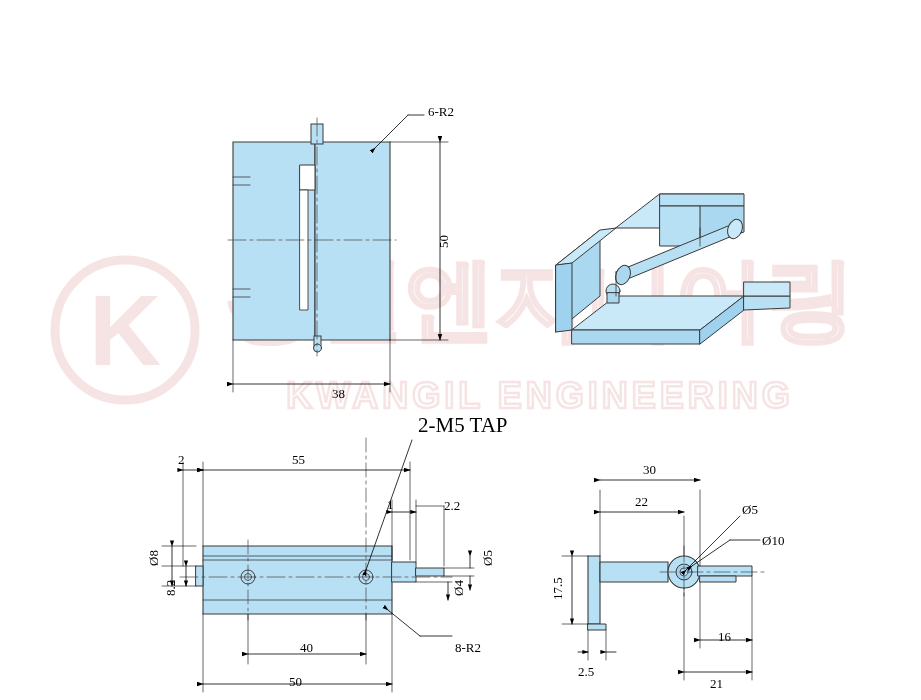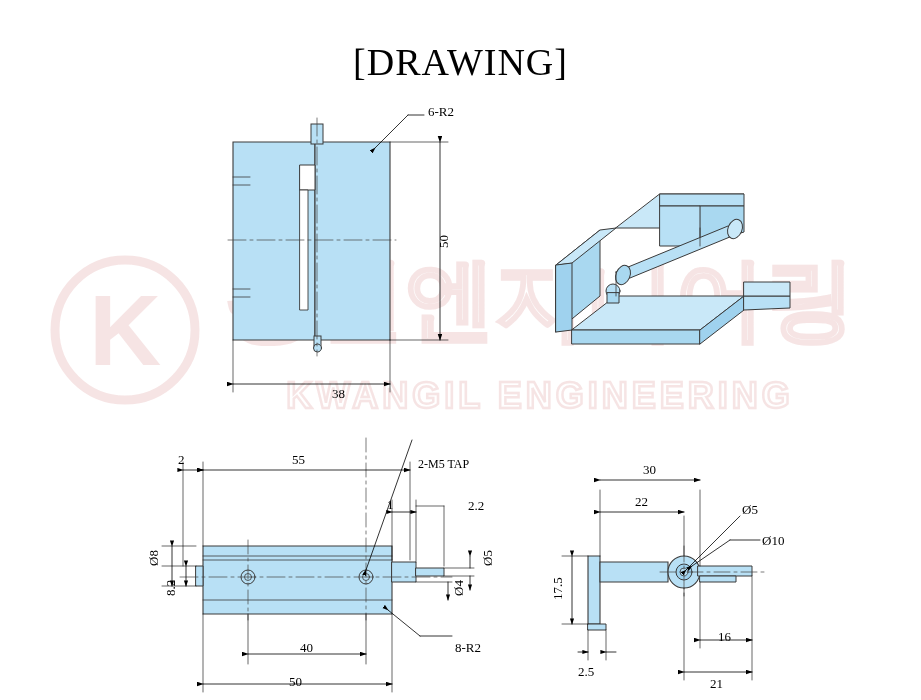--- a/index.html
+++ b/index.html
@@ -241,37 +241,36 @@
         <line x1="752" y1="576" x2="752" y2="680" stroke="#000" stroke-width="0.6"></line>
         <line x1="700" y1="640" x2="752" y2="640" stroke="#000" stroke-width="0.8" marker-start="url(#ah)" marker-end="url(#ah)"></line>
 
         <line x1="684" y1="588" x2="684" y2="680" stroke="#000" stroke-width="0.6"></line>
         <line x1="684" y1="672" x2="752" y2="672" stroke="#000" stroke-width="0.8" marker-start="url(#ah)" marker-end="url(#ah)"></line>
       </g>
 
     </g>
   </svg>
 
-  <div id="title">[DRAWING]</div>
 
   <div class="lbl" style="left:428px; top:104px;">6-R2</div>
   <div class="lbl vert" style="left:436px; top:248px;">50</div>
   <div class="lbl" style="left:304px; top:386px;margin-left:28px;">38</div>
 
   <div class="lbl" style="left:178px; top:452px;">2</div>
   <div class="lbl" style="left:292px; top:452px;">55</div>
   <div class="lbl" style="left:387px; top:497px;">1</div>
-  <div class="lbl" style="left:468px; top:498px;">2.2</div>
+  <div class="lbl" style="left:444px; top:498px;">2.2</div>
   <div class="lbl vert" style="left:146px; top:566px;">Ø8</div>
   <div class="lbl vert" style="left:163px; top:596px;">8.2</div>
   <div class="lbl vert" style="left:480px; top:566px;">Ø5</div>
   <div class="lbl vert" style="left:451px; top:596px;">Ø4</div>
   <div class="lbl" style="left:300px; top:640px;">40</div>
   <div class="lbl" style="left:289px; top:674px;">50</div>
-  <div class="lbl" style="left:418px; top:413px; font-size:12px;margin-top:44px;">2-M5 TAP</div>
+  <div class="lbl" style="left:418px; top:413px; font-size:21px;">2-M5 TAP</div>
   <div class="lbl" style="left:455px; top:640px;">8-R2</div>
 
   <div class="lbl" style="left:643px; top:462px;">30</div>
   <div class="lbl" style="left:635px; top:494px;text-align:center;">22</div>
   <div class="lbl" style="left:742px; top:502px;">Ø5</div>
   <div class="lbl" style="left:762px; top:533px;text-align:center;">Ø10</div>
   <div class="lbl vert" style="left:550px; top:600px;">17.5</div>
   <div class="lbl" style="left:578px; top:664px;">2.5</div>
   <div class="lbl" style="left:718px; top:629px;">16</div>
   <div class="lbl" style="left:710px; top:676px;">21</div>

